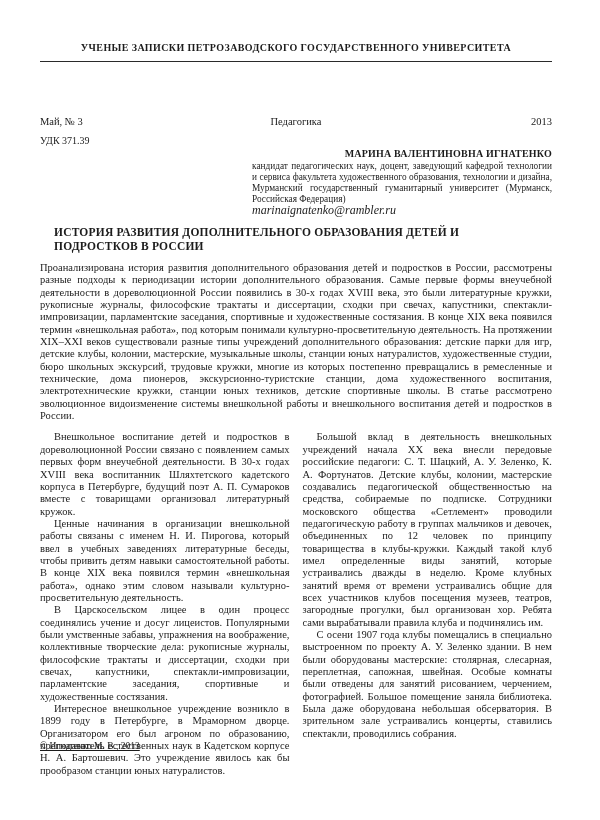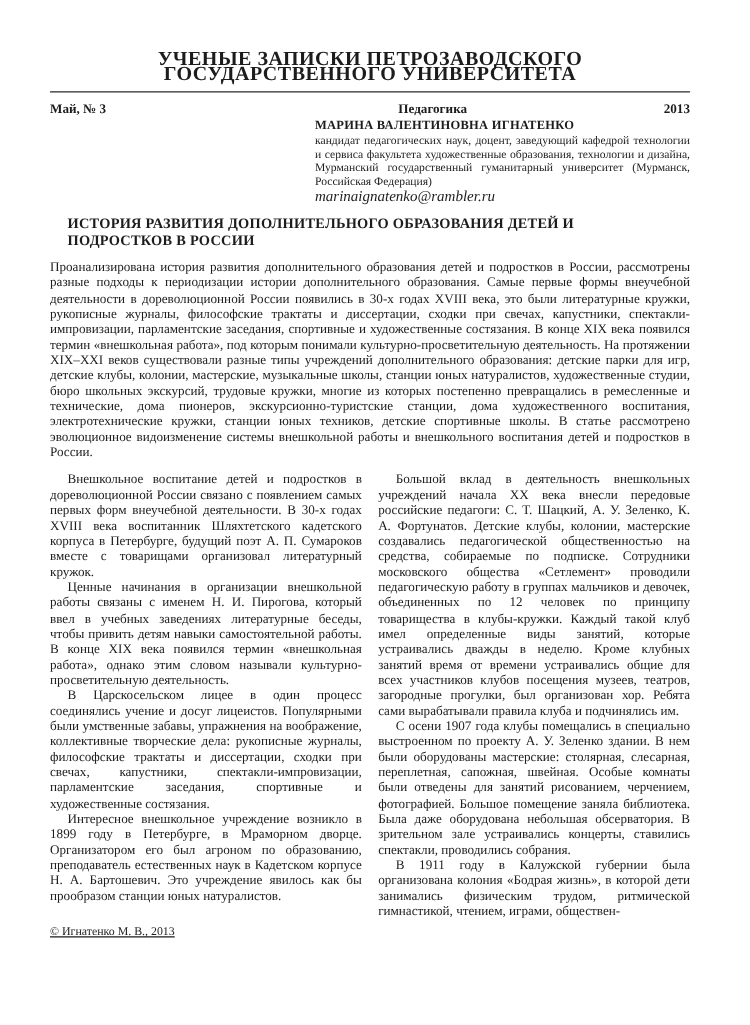--- a/index.html
+++ b/index.html
@@ -11,56 +11,57 @@
     font-family:"Liberation Serif","DejaVu Serif",serif;
     overflow:hidden;
   }
   .content {
     position:absolute; left:40px; top:0; width:512px;
   }
   .journal-header {
     margin-top:42px;
     text-align:center;
     font-weight:bold;
-    font-size:16px;
+    font-size:10px;
     line-height:12px;
     letter-spacing:0.4px;
   }
   .header-rule {
     margin-top:7px;
     border:0;
     border-top:1.2px solid #2a2a2a;
     height:0;
   }
   .issue-row {
     margin-top:7px;
     display:flex;
     align-items:baseline;
-    font-weight:bold;
+    font-weight:normal;
     font-size:10.5px;
     line-height:13px;
     gap:23px;
   }
   .issue-row .left  { flex:1; text-align:left; }
-  .issue-row .mid   { flex:1; text-align:right; }
-  .issue-row .right { flex:1; text-align:right; }
+  .issue-row .mid   { flex:1; text-align:center; }
+  .issue-row .right { flex:1; text-align:right;margin-top:46px; }
   .udc {
     margin-top:6px;
     font-size:10px;
     line-height:13px;
   }
   .author-block {
     width:300px;
     margin-left:auto;
     margin-top:1px;
   }
   .author-name {
     font-weight:bold;
     font-size:10px;
     line-height:12px;
+    text-align:right;
     letter-spacing:0.2px;
   }
   .author-affiliation {
     margin-top:1px;
     font-size:9.3px;
     line-height:11px;
     text-align:justify;
   }
   .author-email {
     font-style:italic;
@@ -117,42 +118,42 @@
     <div class="journal-header">УЧЕНЫЕ ЗАПИСКИ ПЕТРОЗАВОДСКОГО ГОСУДАРСТВЕННОГО УНИВЕРСИТЕТА</div>
 
     <div class="header-rule"></div>
 
     <div class="issue-row">
       <span class="left">Май, № 3</span>
       <span class="mid">Педагогика</span>
       <span class="right">2013</span>
     </div>
 
+    <div class="udc">УДК 371.39</div>
 
     <div class="author-block">
       <div class="author-name">МАРИНА ВАЛЕНТИНОВНА ИГНАТЕНКО</div>
-      <div class="author-affiliation">кандидат педагогических наук, доцент, заведующий кафедрой технологии и сервиса факультета художественные образования, технологии и дизайна, Мурманский государственный гуманитарный университет (Мурманск, Российская Федерация)</div>
+      <div class="author-affiliation">кандидат педагогических наук, доцент, заведующий кафедрой технологии и сервиса факультета художественного образования, технологии и дизайна, Мурманский государственный гуманитарный университет (Мурманск, Российская Федерация)</div>
       <div class="author-email">marinaignatenko@rambler.ru</div>
     </div>
 
     <div class="article-title">ИСТОРИЯ РАЗВИТИЯ ДОПОЛНИТЕЛЬНОГО ОБРАЗОВАНИЯ ДЕТЕЙ И ПОДРОСТКОВ В РОССИИ</div>
 
     <div class="abstract">Проанализирована история развития дополнительного образования детей и подростков в России, рассмотрены разные подходы к периодизации истории дополнительного образования. Самые первые формы внеучебной деятельности в дореволюционной России появились в 30-х годах XVIII века, это были литературные кружки, рукописные журналы, философские трактаты и диссертации, сходки при свечах, капустники, спектакли-импровизации, парламентские заседания, спортивные и художественные состязания. В конце XIX века появился термин «внешкольная работа», под которым понимали культурно-просветительную деятельность. На протяжении XIX–XXI веков существовали разные типы учреждений дополнительного образования: детские парки для игр, детские клубы, колонии, мастерские, музыкальные школы, станции юных натуралистов, художественные студии, бюро школьных экскурсий, трудовые кружки, многие из которых постепенно превращались в ремесленные и технические, дома пионеров, экскурсионно-туристские станции, дома художественного воспитания, электротехнические кружки, станции юных техников, детские спортивные школы. В статье рассмотрено эволюционное видоизменение системы внешкольной работы и внешкольного воспитания детей и подростков в России.</div>
 
 
     <div class="columns">
       <div class="col">
         <p>Внешкольное воспитание детей и подростков в дореволюционной России связано с появлением самых первых форм внеучебной деятельности. В 30-х годах XVIII века воспитанник Шляхтетского кадетского корпуса в Петербурге, будущий поэт А. П. Сумароков вместе с товарищами организовал литературный кружок.</p>
         <p>Ценные начинания в организации внешкольной работы связаны с именем Н. И. Пирогова, который ввел в учебных заведениях литературные беседы, чтобы привить детям навыки самостоятельной работы. В конце XIX века появился термин «внешкольная работа», однако этим словом называли культурно-просветительную деятельность.</p>
         <p>В Царскосельском лицее в один процесс соединялись учение и досуг лицеистов. Популярными были умственные забавы, упражнения на воображение, коллективные творческие дела: рукописные журналы, философские трактаты и диссертации, сходки при свечах, капустники, спектакли-импровизации, парламентские заседания, спортивные и художественные состязания.</p>
         <p>Интересное внешкольное учреждение возникло в 1899 году в Петербурге, в Мраморном дворце. Организатором его был агроном по образованию, преподаватель естественных наук в Кадетском корпусе Н. А. Бартошевич. Это учреждение явилось как бы прообразом станции юных натуралистов.</p>
       </div>
       <div class="col">
         <p>Большой вклад в деятельность внешкольных учреждений начала XX века внесли передовые российские педагоги: С. Т. Шацкий, А. У. Зеленко, К. А. Фортунатов. Детские клубы, колонии, мастерские создавались педагогической общественностью на средства, собираемые по подписке. Сотрудники московского общества «Сетлемент» проводили педагогическую работу в группах мальчиков и девочек, объединенных по 12 человек по принципу товарищества в клубы-кружки. Каждый такой клуб имел определенные виды занятий, которые устраивались дважды в неделю. Кроме клубных занятий время от времени устраивались общие для всех участников клубов посещения музеев, театров, загородные прогулки, был организован хор. Ребята сами вырабатывали правила клуба и подчинялись им.</p>
         <p>С осени 1907 года клубы помещались в специально выстроенном по проекту А. У. Зеленко здании. В нем были оборудованы мастерские: столярная, слесарная, переплетная, сапожная, швейная. Особые комнаты были отведены для занятий рисованием, черчением, фотографией. Большое помещение заняла библиотека. Была даже оборудована небольшая обсерватория. В зрительном зале устраивались концерты, ставились спектакли, проводились собрания.</p>
-        <p>В 1911 году в Калужской губернии была организована колония «Бодрая жизнь», в которой дети занимались физическим трудом, ритмической гимнастикой, чтением, играми, обществен-</p>
       </div>
     </div>
 
   </div>
 
   <div class="copyright">© Игнатенко М. В., 2013</div>
 </div>
 
 </body></html>

